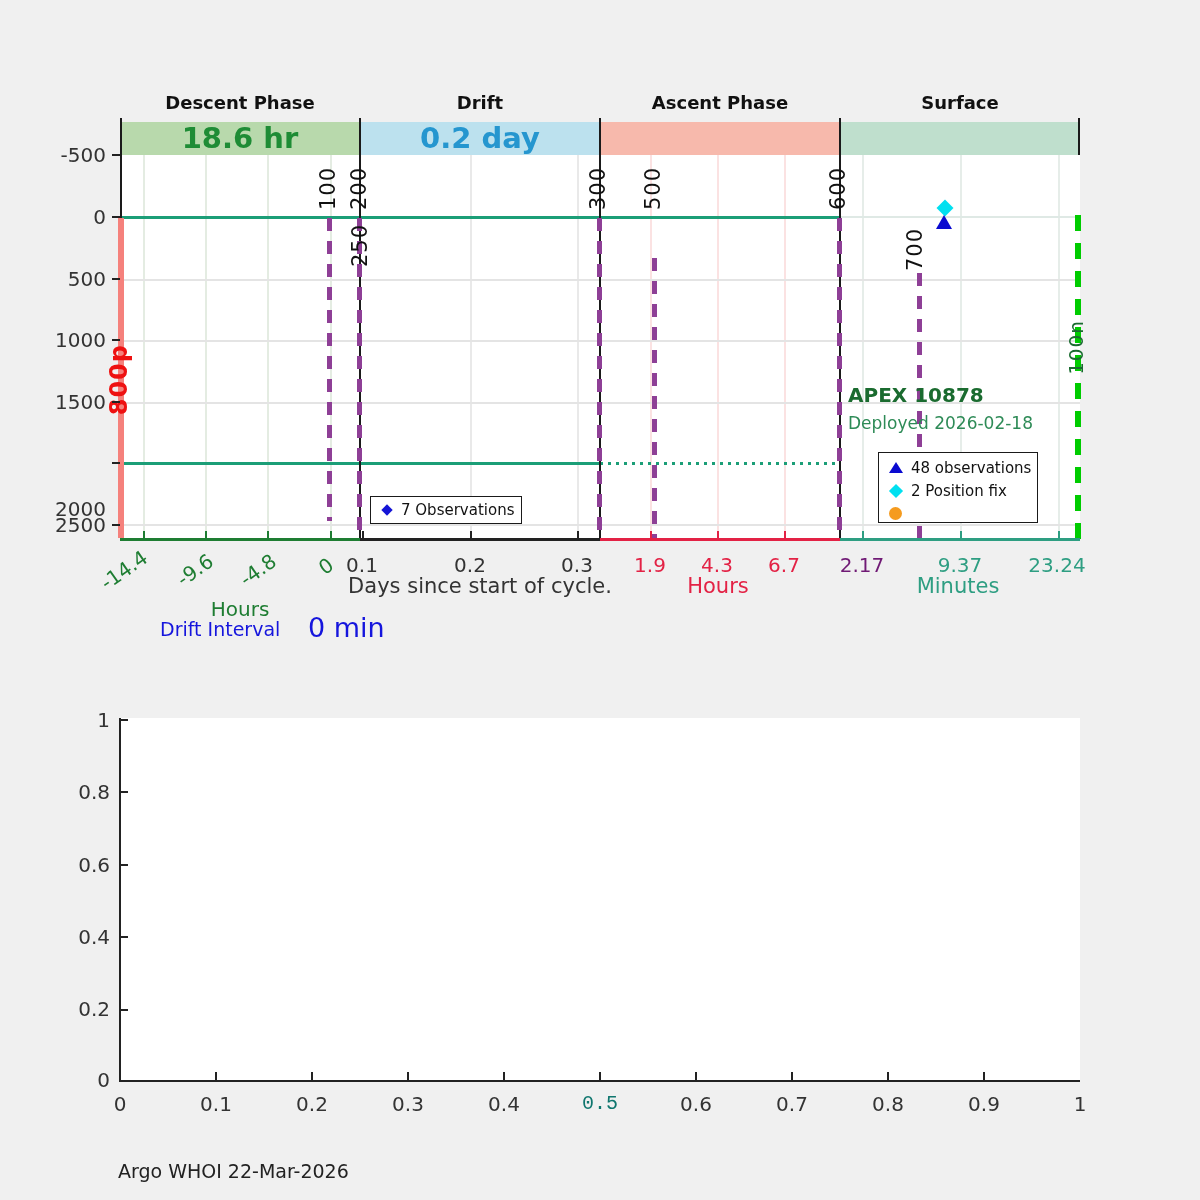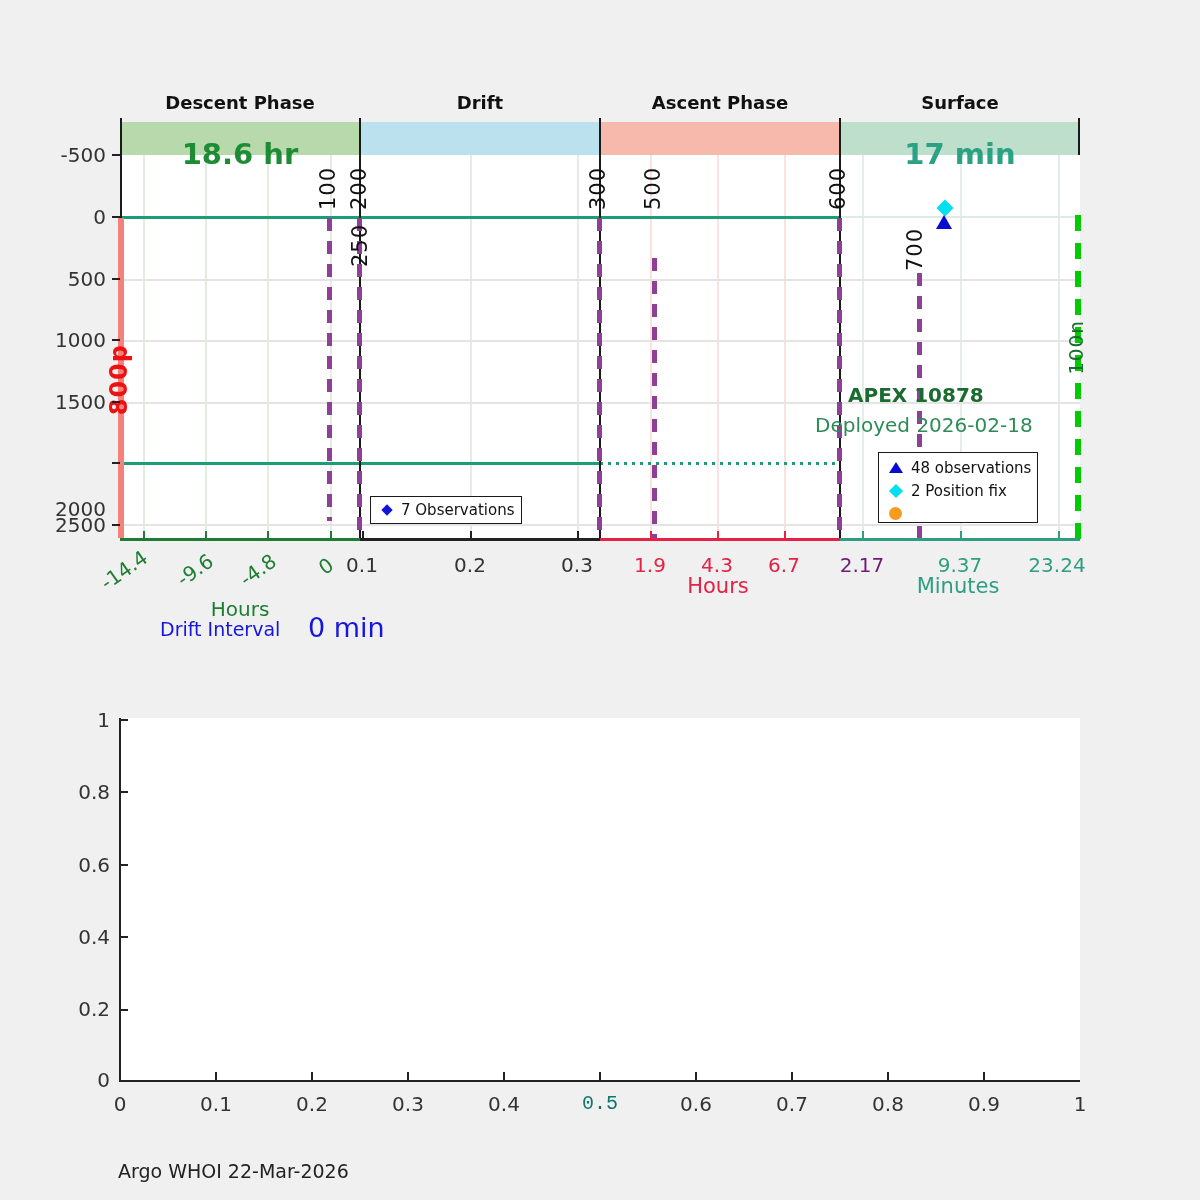--- a/index.html
+++ b/index.html
@@ -3,21 +3,21 @@
 <meta charset="utf-8">
 <style>
   html,body{margin:0;padding:0;background:#f0f0f0;}
   #fig{position:relative;width:1200px;height:1200px;background:#f0f0f0;
        font-family:"DejaVu Sans",sans-serif;overflow:hidden;}
   .abs{position:absolute;}
   .title{width:1200px;top:8px;left:0;text-align:center;font-size:28px;font-weight:bold;
          color:#e8112d;white-space:pre;}
   .phase-hdr{top:92px;height:22px;text-align:center;font-size:18px;font-weight:bold;color:#111;}
   .band{top:122px;height:33px;}
-  .band-txt{top:122px;height:33px;line-height:33px;text-align:center;font-size:29px;font-weight:bold;margin-top:16px;}
+  .band-txt{top:122px;height:33px;line-height:33px;text-align:center;font-size:29px;font-weight:bold;}
   .white-bg{background:#ffffff;}
   .gv{width:1.5px;top:155px;height:384px;}
   .gh{height:1.5px;background:#e4e4e4;}
   .ytick-lbl{width:62px;text-align:right;font-size:20px;color:#333;height:24px;line-height:24px;}
   .ytick{height:1.5px;width:8px;background:#222;}
   .xtick{width:1.5px;height:7px;}
   .xlbl{font-size:20px;text-align:center;width:64px;}
   .rot-v{writing-mode:vertical-rl;transform:rotate(180deg);font-size:21px;color:#111;
          letter-spacing:1px;line-height:1;width:24px;text-align:left;}
   .dash-p{width:5px;background:repeating-linear-gradient(180deg,#8e3f96 0 13px,transparent 13px 23px);}
@@ -60,22 +60,22 @@
   <div class="abs phase-hdr" style="left:120px;width:240px;">Descent Phase</div>
   <div class="abs phase-hdr" style="left:360px;width:240px;">Drift</div>
   <div class="abs phase-hdr" style="left:600px;width:240px;">Ascent Phase</div>
   <div class="abs phase-hdr" style="left:840px;width:240px;">Surface</div>
 
   <div class="abs band" style="left:120px;width:240px;background:#b8d9ac;"></div>
   <div class="abs band" style="left:360px;width:240px;background:#bce1ee;"></div>
   <div class="abs band" style="left:600px;width:240px;background:#f7b9ac;"></div>
   <div class="abs band" style="left:840px;width:240px;background:#bfdfcd;"></div>
   <div class="abs band-txt" style="left:120px;width:240px;color:#1e8c35;">18.6 hr</div>
+  <div class="abs band-txt" style="left:360px;width:240px;color:#2596cf;">0.2 day</div>
   <div class="abs band-txt" style="left:600px;width:240px;color:#e32245;"></div>
-  <div class="abs band-txt" style="left:840px;width:240px;color:#2aa283;">17 min</div>
 
   <div class="abs" style="left:120px;top:216px;width:720px;height:3px;background:#1b9e77;"></div>
   <div class="abs" style="left:120px;top:462px;width:480px;height:3px;background:#1b9e77;"></div>
   <div class="abs" style="left:600px;top:462px;width:240px;height:3px;background:repeating-linear-gradient(90deg,#1b9e77 0 3px,transparent 3px 8px);"></div>
 
   <div class="abs sep" style="left:120px;top:118px;height:422px;"></div>
   <div class="abs sep" style="left:359px;top:118px;height:422px;"></div>
   <div class="abs sep" style="left:599px;top:118px;height:422px;"></div>
   <div class="abs sep" style="left:839px;top:118px;height:422px;"></div>
   <div class="abs sep" style="left:1078px;top:118px;height:37px;"></div>
@@ -143,29 +143,30 @@
   <div class="abs xlbl" style="left:330px;top:553px;color:#333;">0.1</div>
   <div class="abs xlbl" style="left:438px;top:553px;color:#333;">0.2</div>
   <div class="abs xlbl" style="left:545px;top:553px;color:#333;">0.3</div>
   <div class="abs xlbl" style="left:618px;top:553px;color:#e32245;">1.9</div>
   <div class="abs xlbl" style="left:685px;top:553px;color:#e32245;">4.3</div>
   <div class="abs xlbl" style="left:752px;top:553px;color:#e32245;">6.7</div>
   <div class="abs xlbl" style="left:830px;top:553px;color:#701a75;">2.17</div>
   <div class="abs xlbl" style="left:928px;top:553px;color:#2e9e82;">9.37</div>
   <div class="abs xlbl" style="left:1025px;top:553px;color:#2e9e82;">23.24</div>
 
+  <div class="abs" style="left:340px;top:574px;width:280px;text-align:center;font-size:21px;color:#333;">Days since start of cycle.</div>
   <div class="abs" style="left:648px;top:574px;width:140px;text-align:center;font-size:21px;color:#e32245;">Hours</div>
   <div class="abs" style="left:878px;top:574px;width:160px;text-align:center;font-size:21px;color:#2e9e82;">Minutes</div>
   <div class="abs" style="left:170px;top:597px;width:140px;text-align:center;font-size:20px;color:#1e7d32;">Hours</div>
 
   <div class="abs" style="left:160px;top:618px;width:135px;font-size:19px;color:#1515dd;">Drift Interval</div>
   <div class="abs" style="left:308px;top:612px;font-size:27px;color:#1515dd;">0 min</div>
 
   <div class="abs" style="left:848px;top:383px;font-size:20px;font-weight:bold;color:#1a6b2f;">APEX 10878</div>
-  <div class="abs" style="left:815px;top:413px;font-size:20px;color:#2e8b57;">Deployed 2026-02-18</div>
+  <div class="abs" style="left:848px;top:413px;font-size:17px;color:#2e8b57;">Deployed 2026-02-18</div>
 
   <div class="abs legend" style="left:878px;top:452px;width:160px;height:71px;padding-top:3px;">
     <div class="lrow">
       <span class="tri" style="border-left-width:7px;border-right-width:7px;border-bottom:11px solid #0a0ad0;"></span>
       <span>48 observations</span>
     </div>
     <div class="lrow">
       <span class="dia" style="width:10px;height:10px;background:#00e0f0;margin:0 2px;"></span>
       <span>2 Position fix</span>
     </div>

